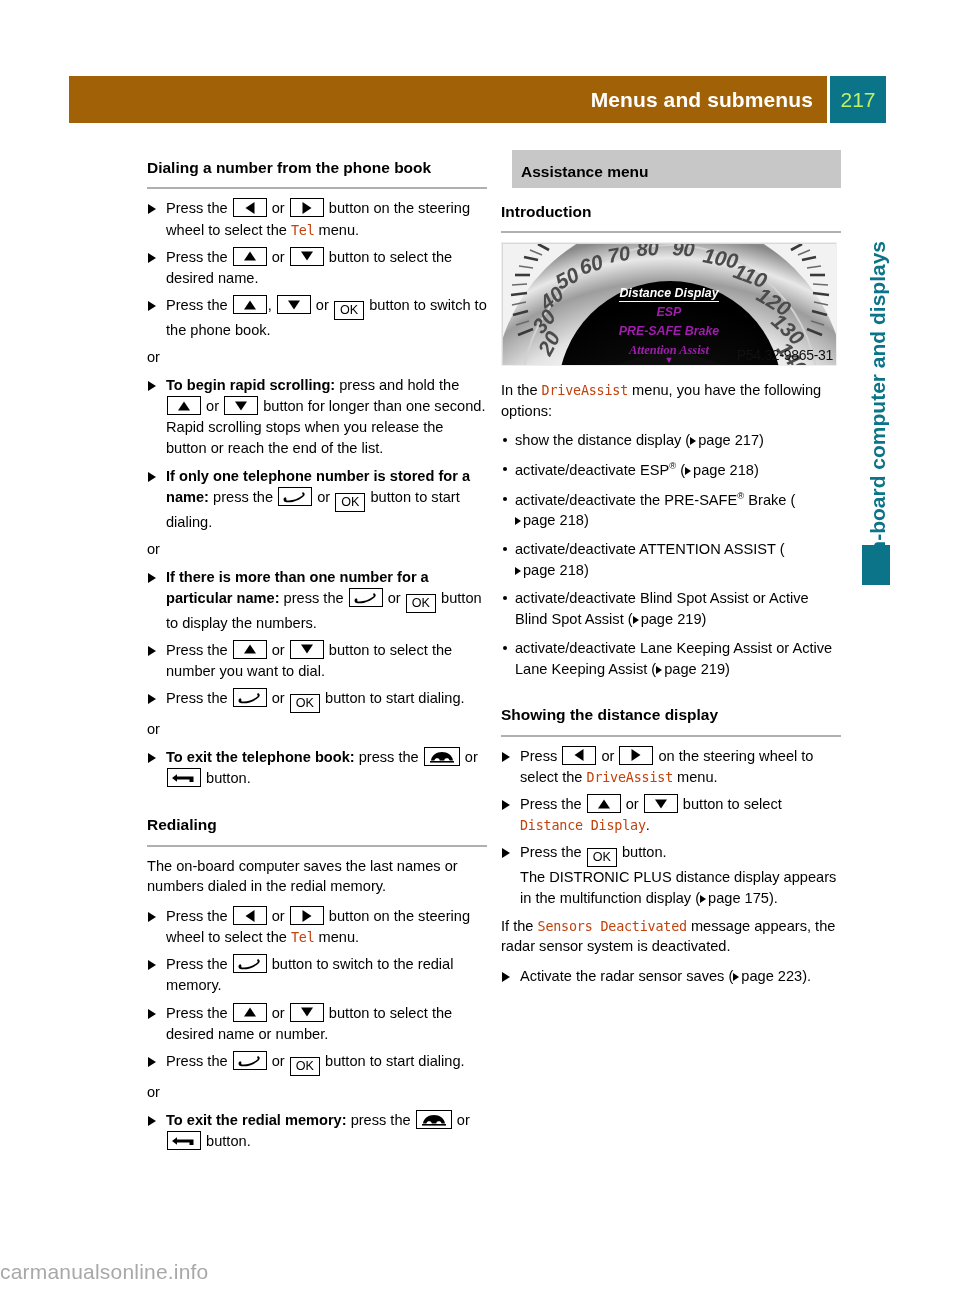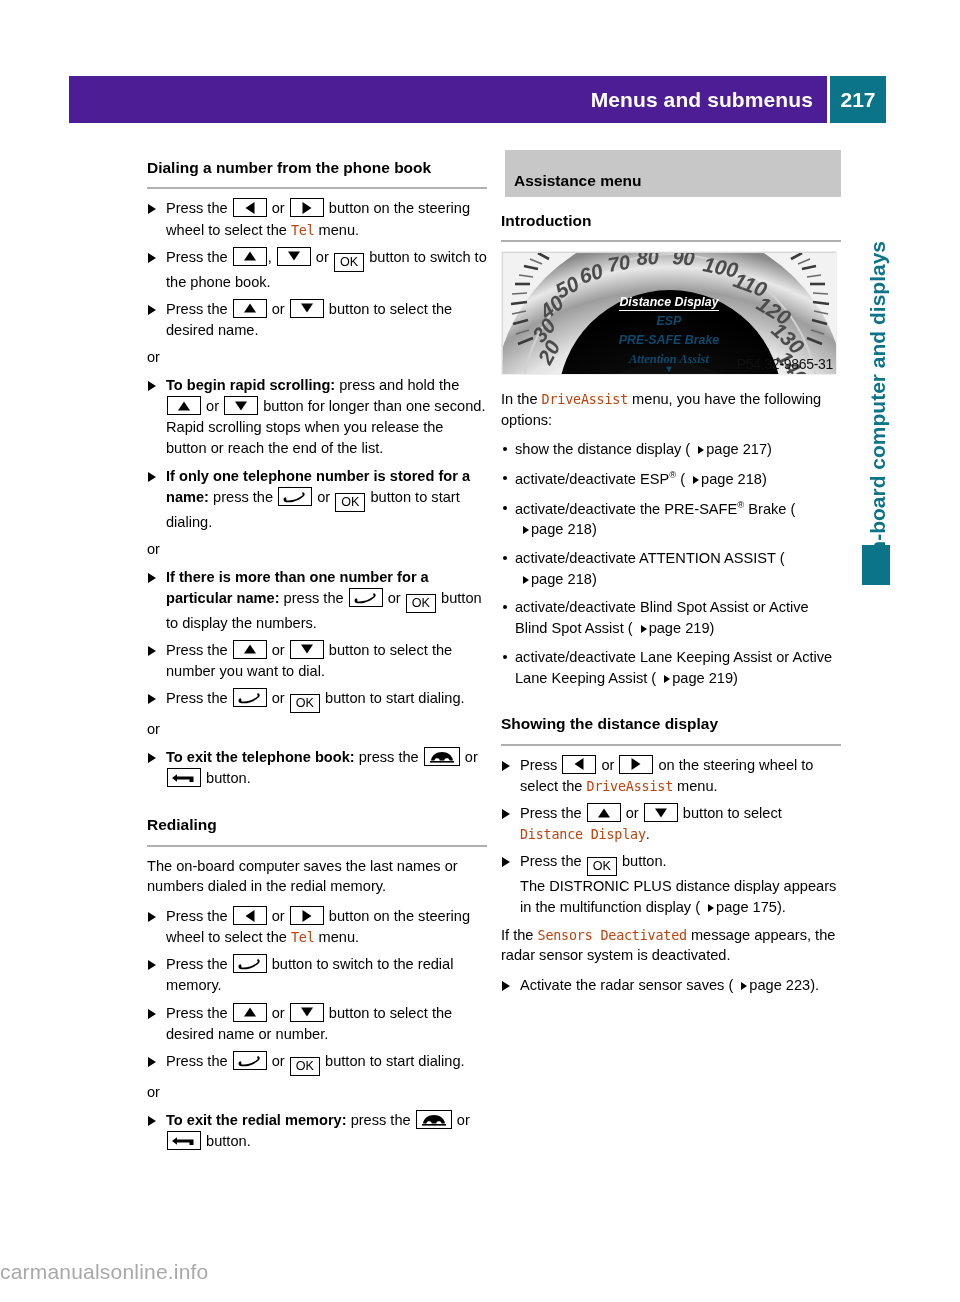--- a/index.html
+++ b/index.html
@@ -16,44 +16,44 @@
   
   #header-bar {
     position: absolute;
     left: 69px; top: 76px;
     width: 817px; height: 47px;
     display: flex;
     align-items: stretch;
   }
   #header-title-box {
     flex: 1 1 auto;
-    background: #4c1d95;
+    background: #a16207;
     display: flex;
     align-items: center;
     justify-content: flex-end;
     padding-right: 14px;
   }
   #header-title-box .title {
     color: #ffffff;
     font-size: 21px;
     font-weight: bold;
     letter-spacing: 0.1px;
   }
   #header-page-box {
     width: 59px;
     background: #0b7488;
     border-left: 3px solid #ffffff;
     display: flex;
     align-items: center;
     justify-content: center;
   }
   #header-page-box .pagenum {
-    color: #ffffff;
+    color: #bef264;
     font-size: 21px;
-    font-weight: bold;
+    font-weight: normal;
   }
 
   
   #side-tab {
     position: absolute;
     left: 858px;
     top: 150px;
     width: 40px;
     height: 420px;
   }
@@ -101,22 +101,22 @@
     padding-bottom: 10px;
     border-bottom: 2px solid #b0b0b0;
     margin: 8px 0 9px 0;
     line-height: 1.25;
   }
   .h-sub.spaced { margin-top: 26px; }
   .h-gray {
     background: #c7c7c7;
     font-size: 15.5px;
     font-weight: bold;
-    padding: 22px 9px 6px 9px;
-    margin: 0 0 14px 4px;
+    padding: 13px 9px 6px 9px;
+    margin: 0 0 14px 11px;
     line-height: 1.2;
   }
   .para {
     font-size: 14.6px;
     line-height: 1.42;
     margin: 0 0 9px 0;
   }
   .or-line {
     font-size: 14.6px;
     line-height: 1.42;
@@ -195,21 +195,21 @@
   .key.pic svg { position: absolute; left: 1px; top: 1px; }
 
   
   .mono-teal {
     font-family: "DejaVu Sans Mono", monospace;
     color: #c2410c;
     font-size: 13.4px;
     letter-spacing: -0.2px;
   }
   sup.reg { font-size: 9.5px; vertical-align: super; }
-  .pgref { white-space: nowrap; margin-left: 8px; }
+  .pgref { white-space: nowrap; }
   .pgref .tri-ref {
     display: inline-block;
     width: 0; height: 0;
     border-left: 6px solid #000;
     border-top: 4px solid transparent;
     border-bottom: 4px solid transparent;
     vertical-align: 0px;
     margin-right: 2px;
   }
 
@@ -230,21 +230,21 @@
     font-weight: normal;
     color: #111;
     font-family: "Liberation Sans", sans-serif;
     letter-spacing: -0.3px;
     margin-left: 16px;
   }
   .mfd-line {
     position: absolute;
     width: 100%;
     text-align: center;
-    color: #0c4a6e;
+    color: #a21caf;
     font-style: italic;
     font-weight: bold;
     font-size: 12.4px;
     font-family: "Liberation Sans", sans-serif;
     white-space: nowrap;
   }
   .mfd-line.sel { color: #ffffff; }
   .mfd-line.sel .u { border-bottom: 1.4px solid #ffffff; padding-bottom: 1px; }
 
   
@@ -272,22 +272,22 @@
 
 <div id="side-tab">
   <div class="vtext">On-board computer and displays</div>
 </div>
 <div id="side-tab-square"></div>
 
 <div id="col-left">
   <h2 class="h-sub">Dialing a number from the phone book</h2>
   <div id="lc-steps-1">
       <div class="step">Press the <span class="key arrow"><span class="tri left"></span></span> or <span class="key arrow"><span class="tri right"></span></span> button on the steering wheel to select the <span class="mono-teal">Tel</span> menu.</div>
+      <div class="step">Press the <span class="key arrow"><span class="tri up"></span></span> or <span class="key arrow"><span class="tri down"></span></span> button to select the desired name.</div>
       <div class="step">Press the <span class="key arrow"><span class="tri up"></span></span>, <span class="key arrow"><span class="tri down"></span></span> or <span class="key ok">OK</span> button to switch to the phone book.</div>
-      <div class="step">Press the <span class="key arrow"><span class="tri up"></span></span> or <span class="key arrow"><span class="tri down"></span></span> button to select the desired name.</div>
     </div>
   <div class="or-line">or</div>
   <div id="lc-steps-2">
       <div class="step"><b>To begin rapid scrolling:</b> press and hold the <span class="key arrow"><span class="tri up"></span></span> or <span class="key arrow"><span class="tri down"></span></span> button for longer than one second.<span class="indent">Rapid scrolling stops when you release the button or reach the end of the list.</span></div>
       <div class="step"><b>If only one telephone number is stored for a name:</b> press the <span class="key pic"><svg width="30" height="15" viewBox="0 0 30 15">
             <path d="M4.2 12.4 C2.8 10.6 3.6 8.6 5.6 8.2 L6.6 10.0 C6.0 10.6 6.2 11.3 7.0 11.4 C11.5 12.0 18.0 10.2 22.3 6.6 C23.0 6.0 22.9 5.3 22.1 5.0 L22.7 3.0 C24.7 3.5 25.4 5.6 24.0 7.0 C19.0 12.0 9.0 15.0 4.2 12.4 Z" fill="#000"></path>
           </svg></span> or <span class="key ok">OK</span> button to start dialing.</div>
     </div>
   <div class="or-line">or</div>
   <div id="lc-steps-3">

